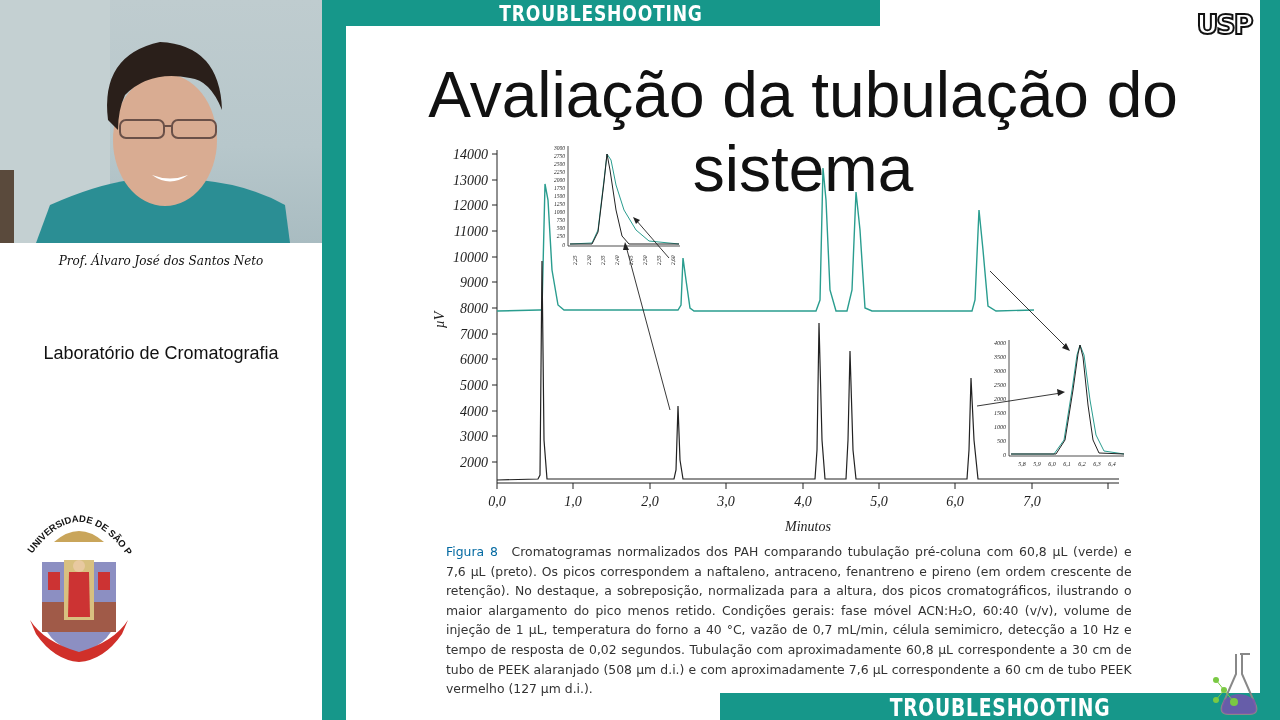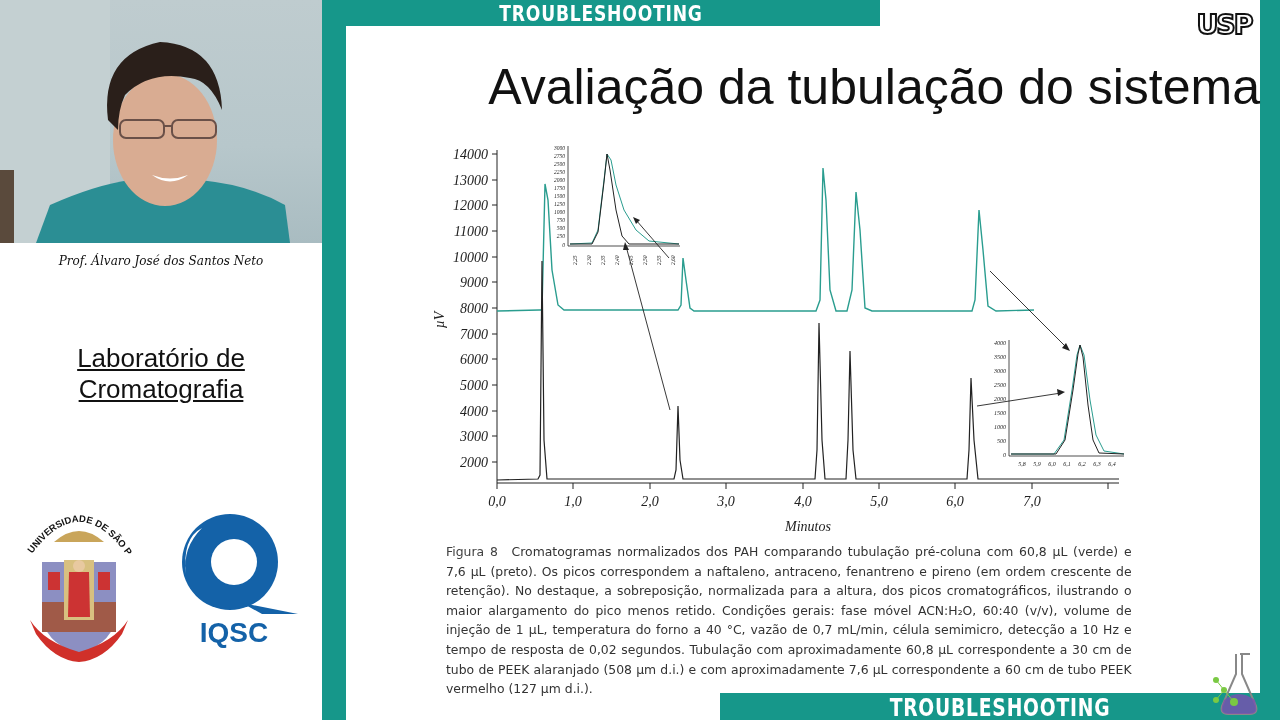--- a/index.html
+++ b/index.html
@@ -1,37 +1,37 @@
 <!DOCTYPE html>
 <html><head>
 <meta charset="utf-8">
 <style>
   html,body{margin:0;padding:0;}
   body{width:1280px;height:720px;position:relative;overflow:hidden;background:#ffffff;font-family:"Liberation Sans",sans-serif;}
   
   .left{position:absolute;left:0;top:0;width:322px;height:720px;background:#ffffff;}
   .webcam{position:absolute;left:0;top:0;width:322px;height:243px;background:linear-gradient(180deg,#bfcccf 0%,#b7c7cb 60%,#a9bcc1 100%);overflow:hidden;}
   .presenter-name{position:absolute;left:0;top:254px;width:322px;text-align:center;font-family:"DejaVu Serif",serif;font-style:italic;font-size:12px;color:#111;}
-  .lab-name{position:absolute;left:0;top:343px;width:322px;text-align:center;font-size:26px;color:#111;text-decoration:underline;}
+  .lab-name{position:absolute;left:0;top:343px;width:322px;text-align:center;font-size:18px;color:#111;}
   .croma{position:absolute;left:84px;top:372px;width:148px;height:58px;}
   .usp-seal{position:absolute;left:24px;top:502px;width:110px;height:160px;}
   .iqsc{position:absolute;left:172px;top:508px;width:130px;height:140px;}
   
   .frame-left{position:absolute;left:322px;top:0;width:24px;height:720px;background:#16978a;}
   .frame-top{position:absolute;left:322px;top:0;width:558px;height:26px;background:#16978a;}
   .frame-right{position:absolute;left:1260px;top:0;width:20px;height:720px;background:#16978a;}
   .frame-bottom{position:absolute;left:720px;top:693px;width:540px;height:27px;background:#16978a;}
   .band-label{color:#ffffff;font-family:"DejaVu Sans",sans-serif;font-weight:bold;letter-spacing:1px;transform:scaleX(0.78);transform-origin:center;display:block;text-align:center;}
   .top-label{position:absolute;left:322px;top:0;width:558px;height:26px;line-height:28px;font-size:22px;}
   .bottom-label{position:absolute;left:720px;top:693px;width:560px;height:27px;line-height:30px;font-size:24px;}
   .usp-logo{position:absolute;left:1190px;top:9px;width:68px;height:30px;text-decoration:underline;}
-  .title{position:absolute;left:346px;top:58px;width:914px;text-align:right;font-size:50px;color:#111;font-family:"Liberation Sans",sans-serif;}
+  .title{position:absolute;left:346px;top:58px;width:914px;text-align:center;font-size:64px;color:#111;font-family:"Liberation Sans",sans-serif;}
   .chart{position:absolute;left:424px;top:140px;width:720px;height:400px;font-style:italic;}
   .caption{position:absolute;left:446px;top:542px;width:696px;font-family:"DejaVu Sans",sans-serif;font-size:12.6px;line-height:19.6px;color:#333;text-align:justify;transform:scaleX(0.985);transform-origin:left;}
-  .caption .fig{color:#404040;margin-right:14px;}
+  .caption .fig{color:#0369a1;margin-right:14px;}
   .flask{position:absolute;left:1210px;top:650px;width:50px;height:70px;}
 </style>
 </head>
 <body>
 
 <div class="left">
   <div class="webcam">
     <svg width="322" height="243" viewBox="0 0 322 243">
       <rect x="0" y="0" width="110" height="243" fill="#c4d0d2"></rect>
       <rect x="0" y="170" width="14" height="73" fill="#5a4a3c"></rect>
@@ -56,29 +56,20 @@
       <path id="arc" d="M8 52 Q55 -12 102 52" fill="none"></path>
       <path d="M30 40 Q55 18 80 40 Z" fill="#c9a55a"></path>
       <path d="M18 60 L92 60 L92 110 Q92 140 55 152 Q18 140 18 110 Z" fill="#8c8fc2"></path>
       <rect x="18" y="100" width="74" height="30" fill="#a05a48"></rect>
       <rect x="40" y="58" width="30" height="60" fill="#d8c080"></rect>
       <path d="M45 70 L65 70 L66 115 L44 115 Z" fill="#c33"></path>
       <circle cx="55" cy="64" r="6" fill="#e8c9a0"></circle>
       <rect x="24" y="70" width="12" height="18" fill="#c33"></rect>
       <rect x="74" y="70" width="12" height="18" fill="#c33"></rect>
       <path d="M6 118 Q20 140 55 150 Q90 140 104 118 L98 132 Q80 158 55 160 Q30 158 12 132 Z" fill="#d0302a"></path>
-    </svg>
-  </div>
-  <div class="iqsc">
-    <svg width="130" height="140" viewBox="0 0 130 140">
-      <circle cx="58" cy="54" r="48" fill="#1462a8"></circle>
-      <circle cx="62" cy="54" r="23" fill="#ffffff"></circle>
-      <path d="M30 20 Q10 40 14 66 Q10 30 30 20 Z" fill="#fff"></path>
-      <path d="M70 95 L126 106 L90 106 Z" fill="#1462a8"></path>
-      <text x="62" y="134" text-anchor="middle" font-family="Liberation Sans, sans-serif" font-weight="bold" font-size="28" fill="#1462a8">IQSC</text>
     </svg>
   </div>
 </div>
 
 <div class="frame-left"></div>
 <div class="frame-top"></div>
 <div class="frame-right"></div>
 <div class="frame-bottom"></div>
 <div class="top-label">
     <span class="band-label">TROUBLESHOOTING</span>

